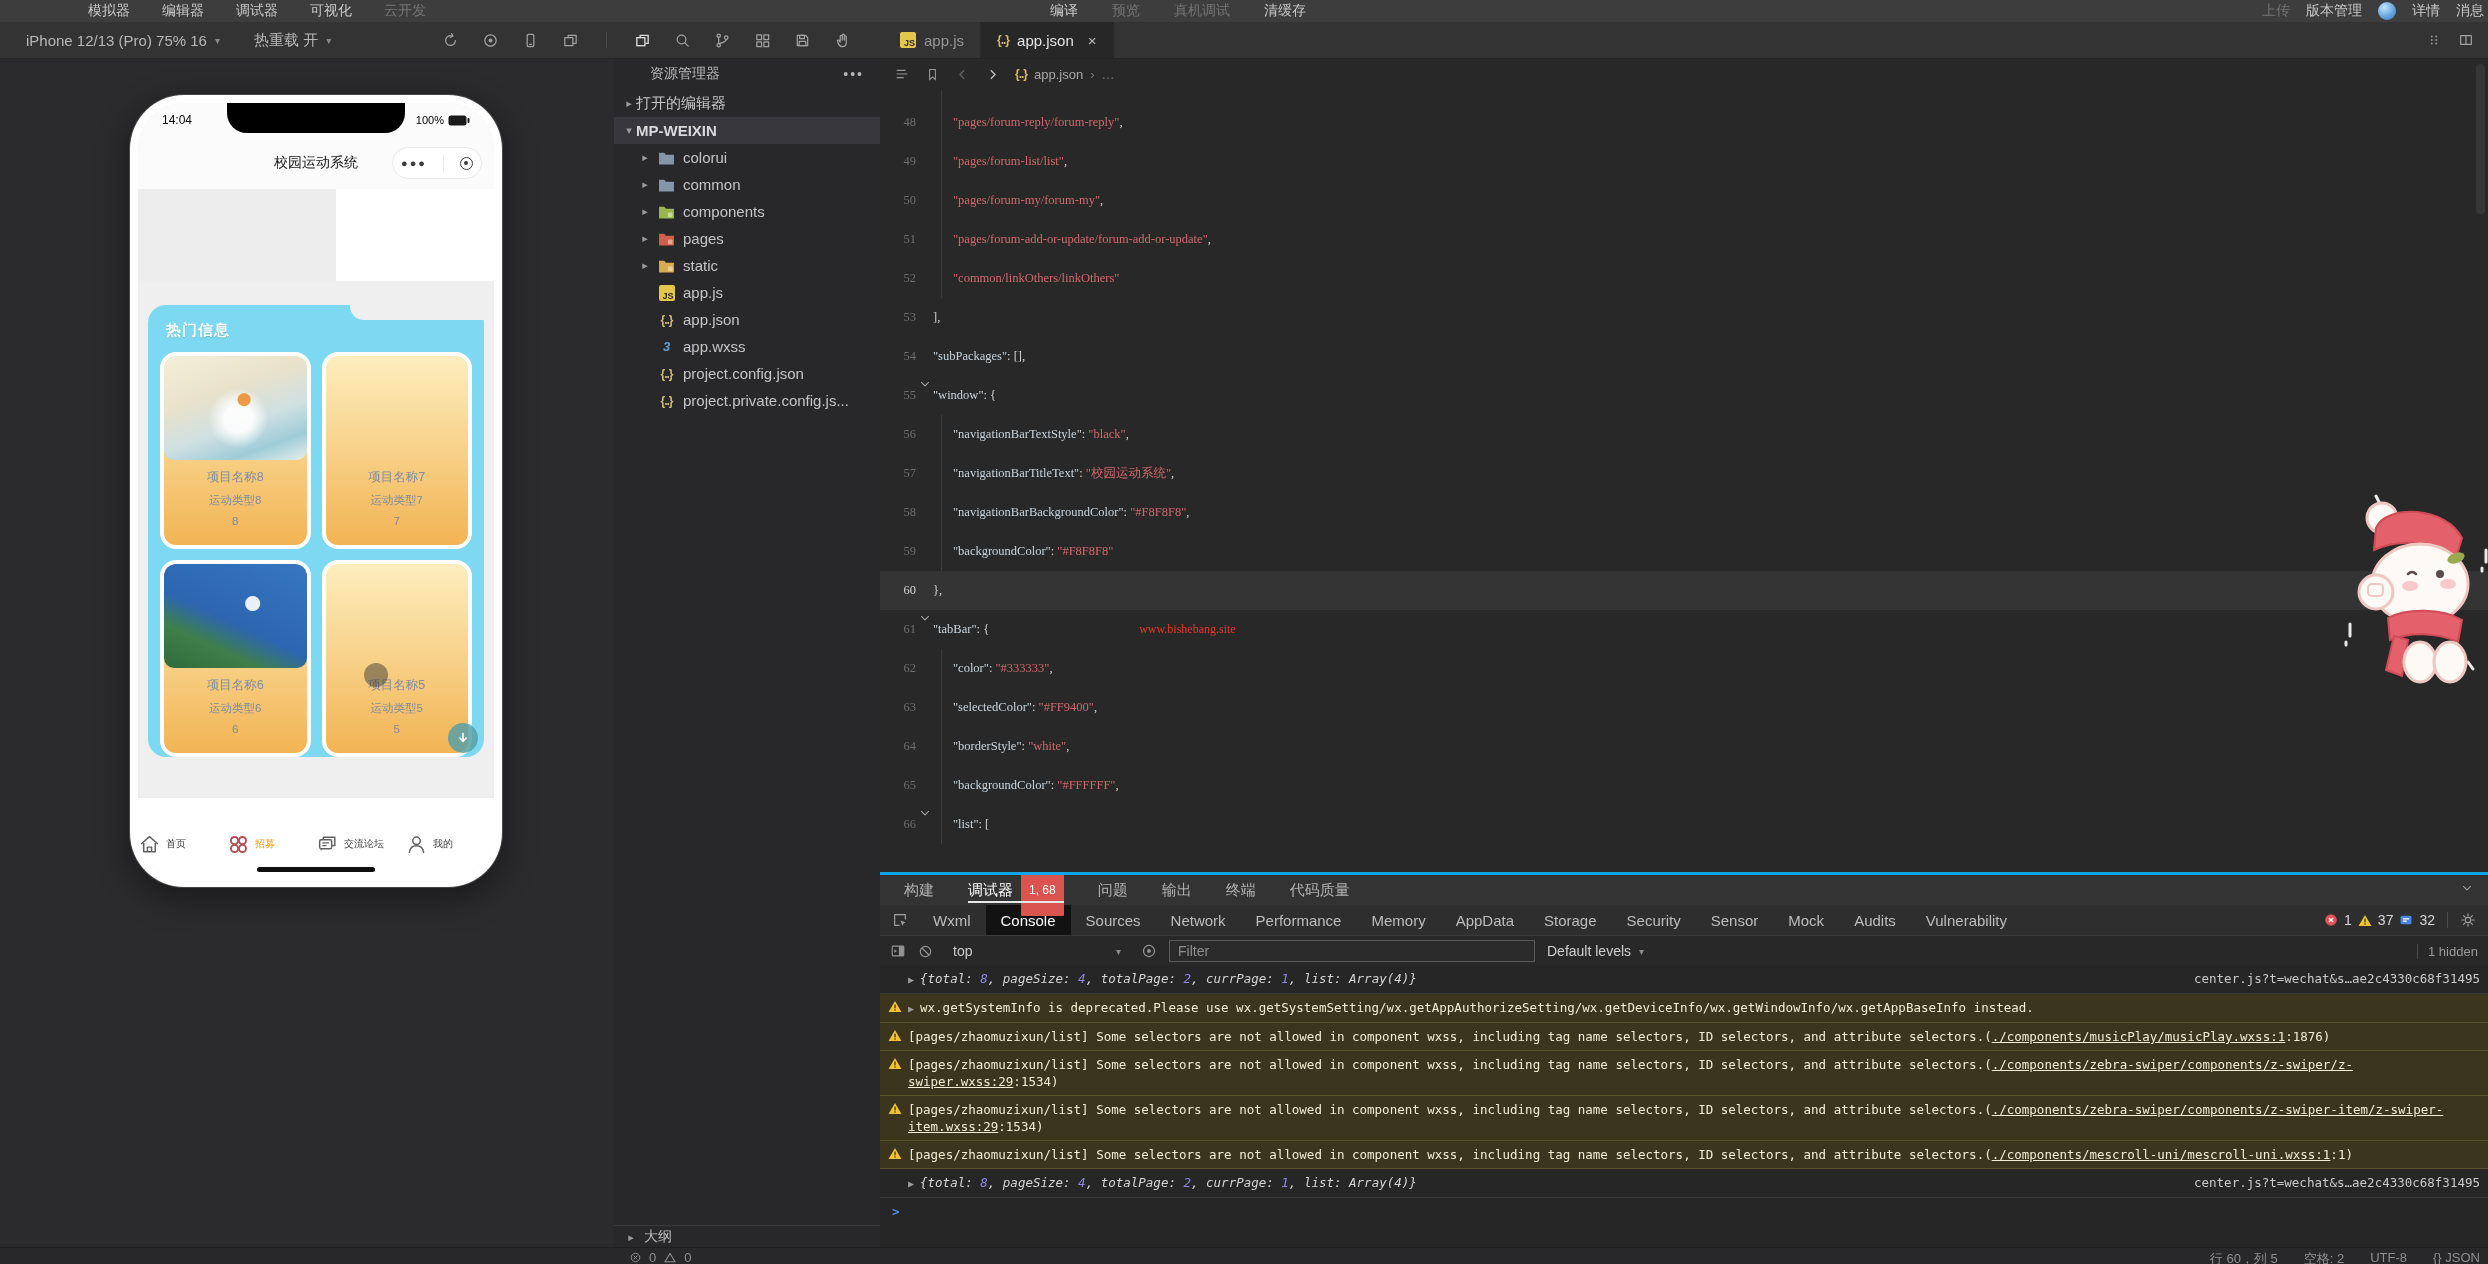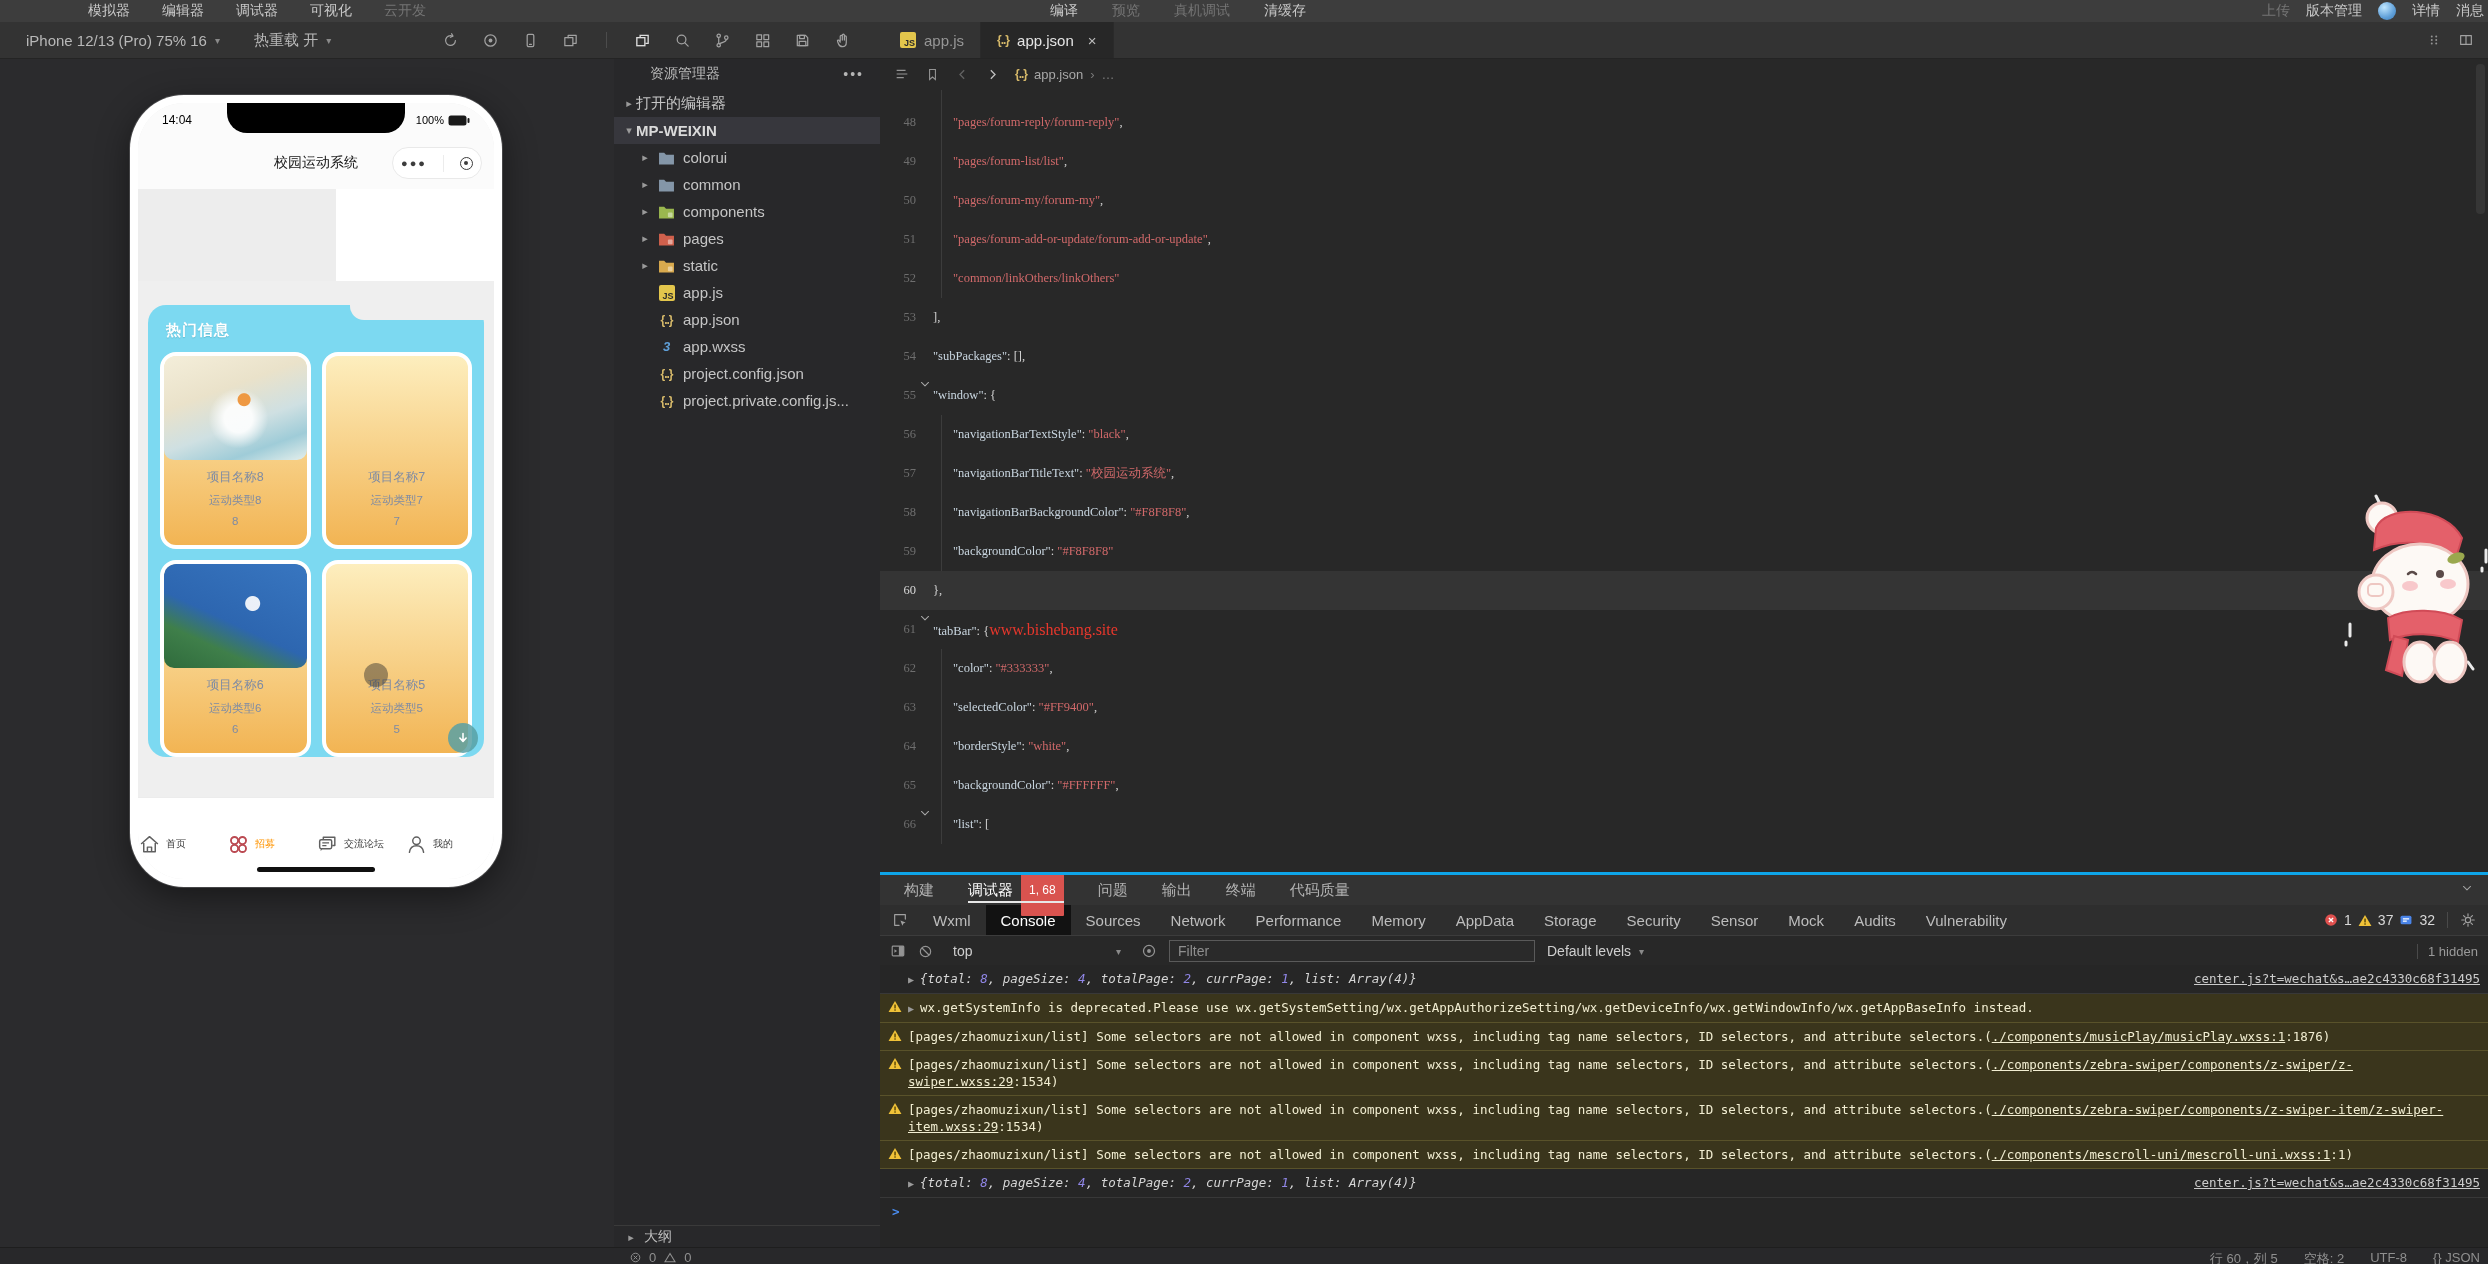--- a/index.html
+++ b/index.html
@@ -73,21 +73,21 @@
         font-family:Liberation Serif, serif;font-size:12.5px}
   .lines{transform:translateY(-26px)}
   .cl{height:39px;line-height:39px;position:relative;white-space:pre}
   .cl.active{background:#343434}
   .cl .num{position:absolute;left:0;width:36px;text-align:right;color:#6e6e6e}
   .cl.active .num{color:#d8d8d8}
   .cl .fold{position:absolute;left:38px;top:1px;color:#8f8f8f}
   .cl .txt{position:absolute;left:53px;top:0}
   .cl .guide{position:absolute;left:61px;top:0;bottom:0;border-left:1px solid #3c3c3c}
   .tk-k{color:#c9d6e0}.tk-p{color:#d4d4d4}.tk-s{color:#d1696a}
-  .wm{color:#e8372c;font-size:16px}
+  .wm{color:#e8372c;margin-left:150px;font-size:12px}
   .ed-scrollthumb{position:absolute;right:3px;top:6px;width:9px;height:150px;background:#3f3f3f;
                   border-radius:4px;opacity:.6}
   .sticker{position:absolute;right:-6px;top:408px;pointer-events:none}
   
   .dbg-tabs{height:30px;display:flex;align-items:center;gap:34px;padding-left:24px;
             font-size:15px;color:#b2b2b2;background:#333333;position:relative}
   .dbg-tab{display:flex;align-items:center;height:100%;position:relative;white-space:nowrap}
   .dbg-tab.active{color:#fff}
   .dbg-tab.active::after{content:"";position:absolute;left:0;right:0;bottom:2px;height:2px;background:#e8e8e8}
   .dbg-badge{background:#d9534f;color:#ffffff;font-size:12px;border-radius:1px;height:18px;
@@ -109,21 +109,21 @@
   .levels{display:flex;gap:8px;align-items:center;color:#cfcfcf}
   .hid{margin-left:auto;color:#9a9a9a;border-left:1px solid #4a4a4a;padding-left:10px;width:50px;
        overflow:hidden;white-space:nowrap;font-size:13px}
   .console{position:absolute;top:90px;left:0;right:0;bottom:0;background:#262626;
            font-family:"DejaVu Sans Mono","Liberation Mono",monospace;font-size:12.5px}
   .crow{padding:5px 8px 5px 28px;border-bottom:1px solid #383838;position:relative;color:#d6d6d6;
         line-height:17px;overflow:hidden}
   .crow.warn{background:#3a351c;border-color:#59522a;color:#f2eed2}
   .crow .cicon{position:absolute;left:8px;top:6px}
   .crow .arr{color:#9a9a9a;font-size:10px;margin-right:6px}
-  .crow .rlink{float:right;text-decoration:underline;color:#cbcbcb;margin-left:4px}
+  .crow .rlink{float:right;color:#cbcbcb;margin-left:4px}
   .crow.warn .wlink{text-decoration:underline}
   .obj{font-style:italic}
   .cnum{color:#9187e8}
   .prompt-row{padding:6px 8px 4px 12px;color:#4a8df0;font-weight:bold}
   
   .phone{position:absolute;left:130px;top:37px;width:372px;height:792px;background:#fff;
          border-radius:54px;padding:8px;box-sizing:border-box;
          box-shadow:0 0 0 1px #454547,0 10px 34px rgba(0,0,0,.45)}
   .screen{width:100%;height:100%;border-radius:46px;background:#efefef;overflow:hidden;position:relative}
   .notch{position:absolute;top:0;left:50%;transform:translateX(-50%);width:178px;height:30px;

